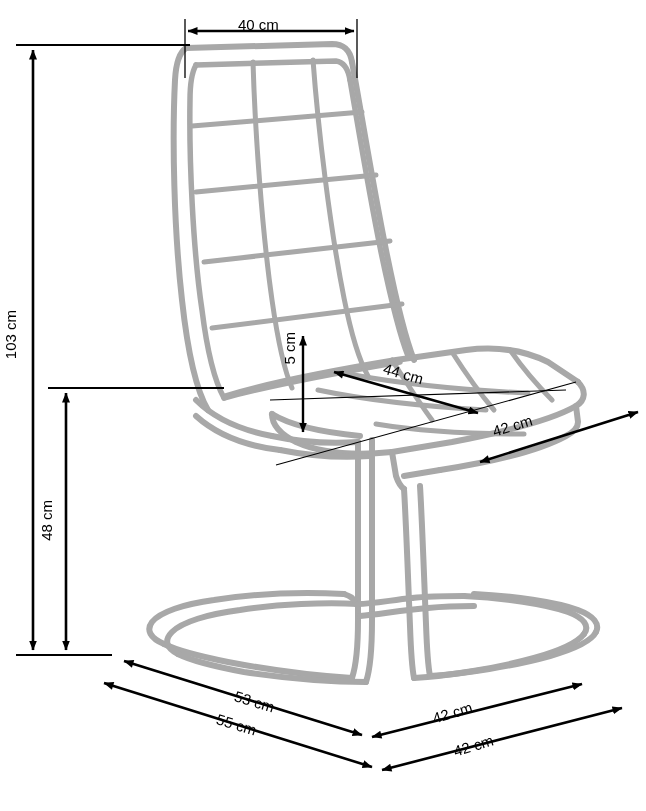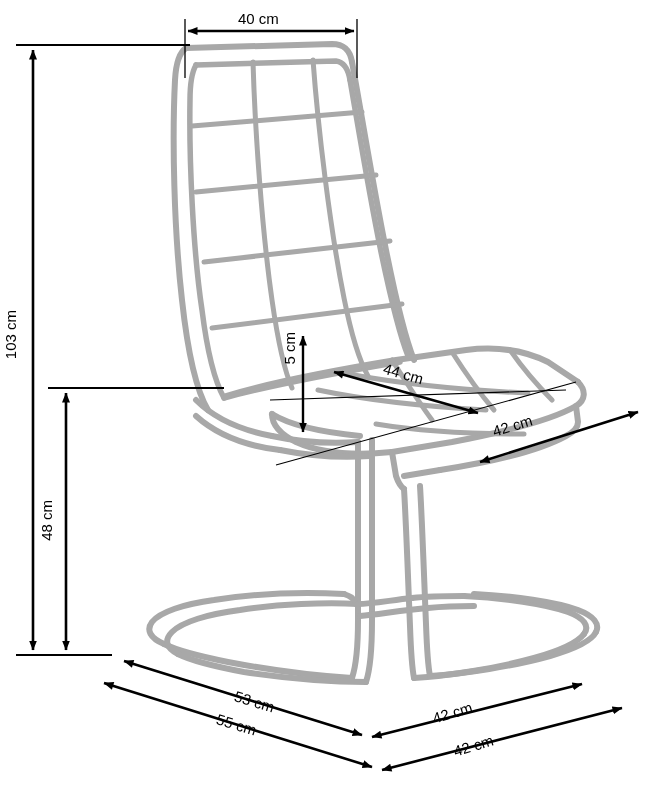--- a/index.html
+++ b/index.html
@@ -202,21 +202,21 @@
       <g>
         <line x1="372" y1="737" x2="582" y2="684" stroke-width="2.6" marker-start="url(#arrowStart)" marker-end="url(#arrowEnd)"></line>
       </g>
 
       <g>
         <line x1="382" y1="770" x2="622" y2="708" stroke-width="2.6" marker-start="url(#arrowStart)" marker-end="url(#arrowEnd)"></line>
       </g>
     </g>
   </svg>
 
-  <div class="dim-label" style="left:238px; top:11px;">40 cm</div>
+  <div class="dim-label" style="left:238px; top:17px;">40 cm</div>
 
   <div class="dim-label" style="left:3px; top:310px; transform-origin:left top; transform:rotate(-90deg) translateX(-100%);">103 cm</div>
 
   <div class="dim-label" style="left:39px; top:500px; transform-origin:left top; transform:rotate(-90deg) translateX(-100%);">48 cm</div>
 
   <div class="dim-label" style="left:282px; top:332px; transform-origin:left top; transform:rotate(-90deg) translateX(-100%);">5 cm</div>
 
   <div class="dim-label" style="left:383px; top:366px; transform-origin:center; transform:rotate(16deg);">44 cm</div>
 
   <div class="dim-label" style="left:492px; top:418px; transform-origin:center; transform:rotate(-17deg);">42 cm</div>

